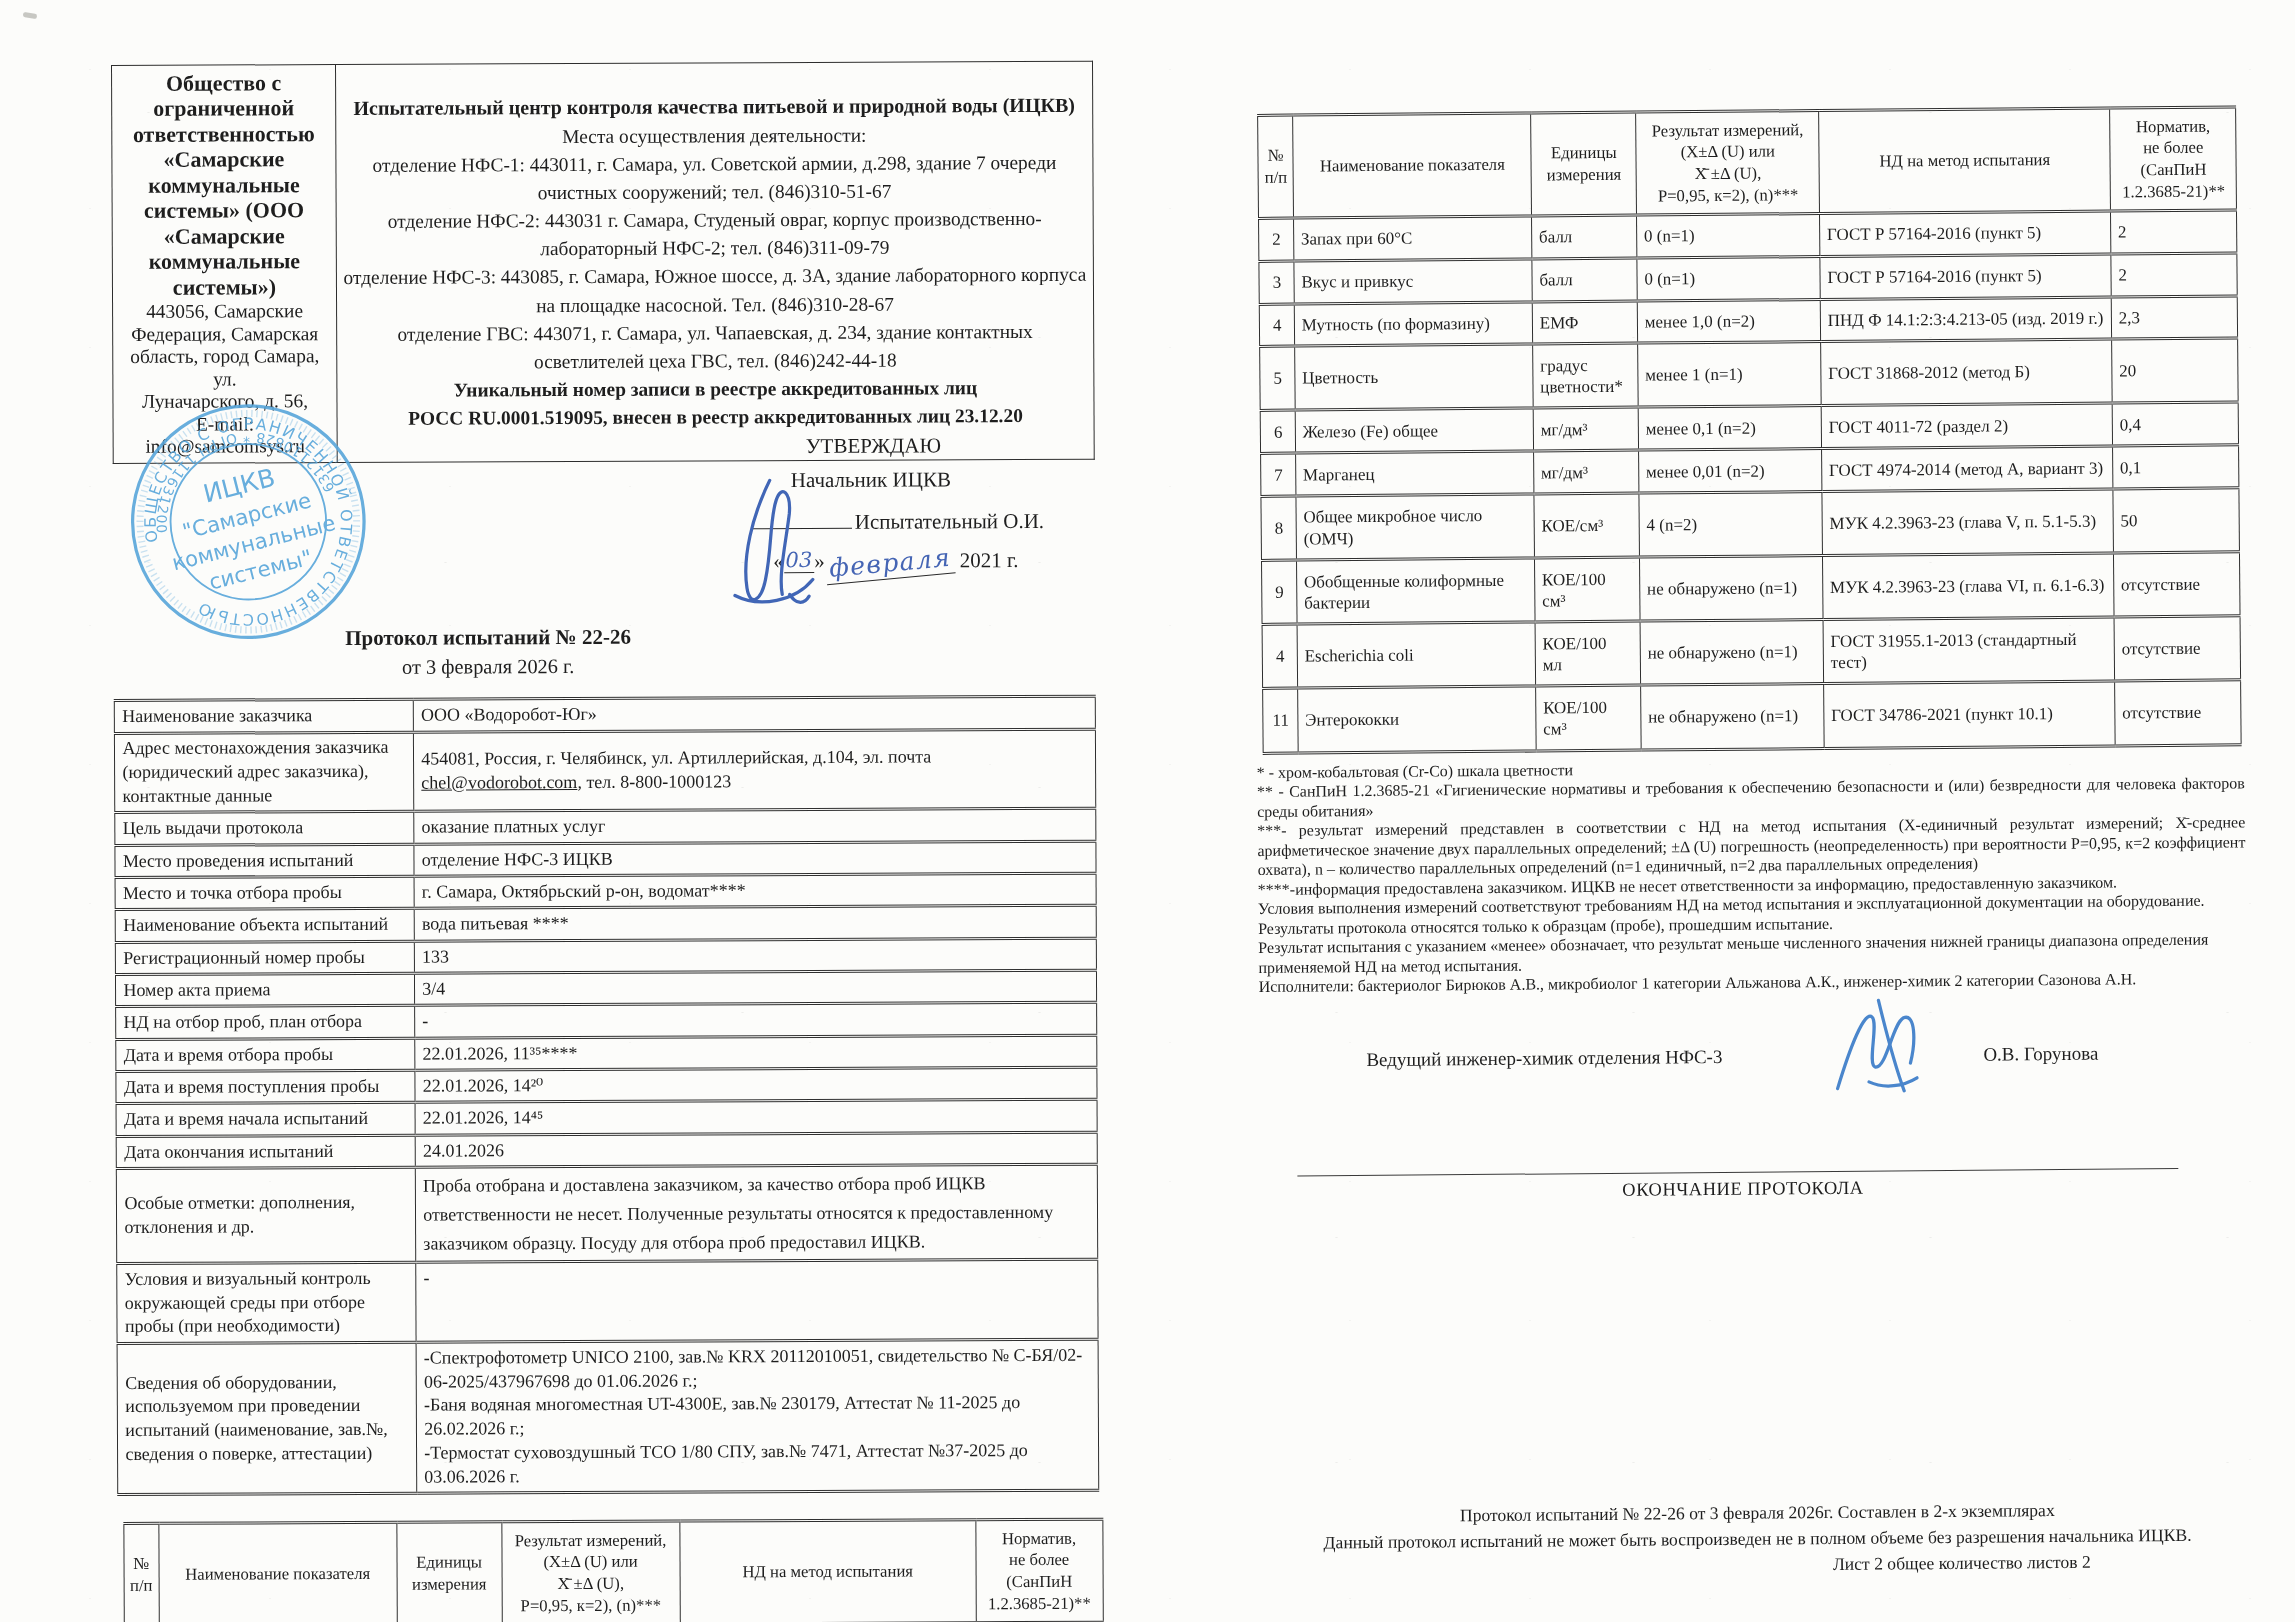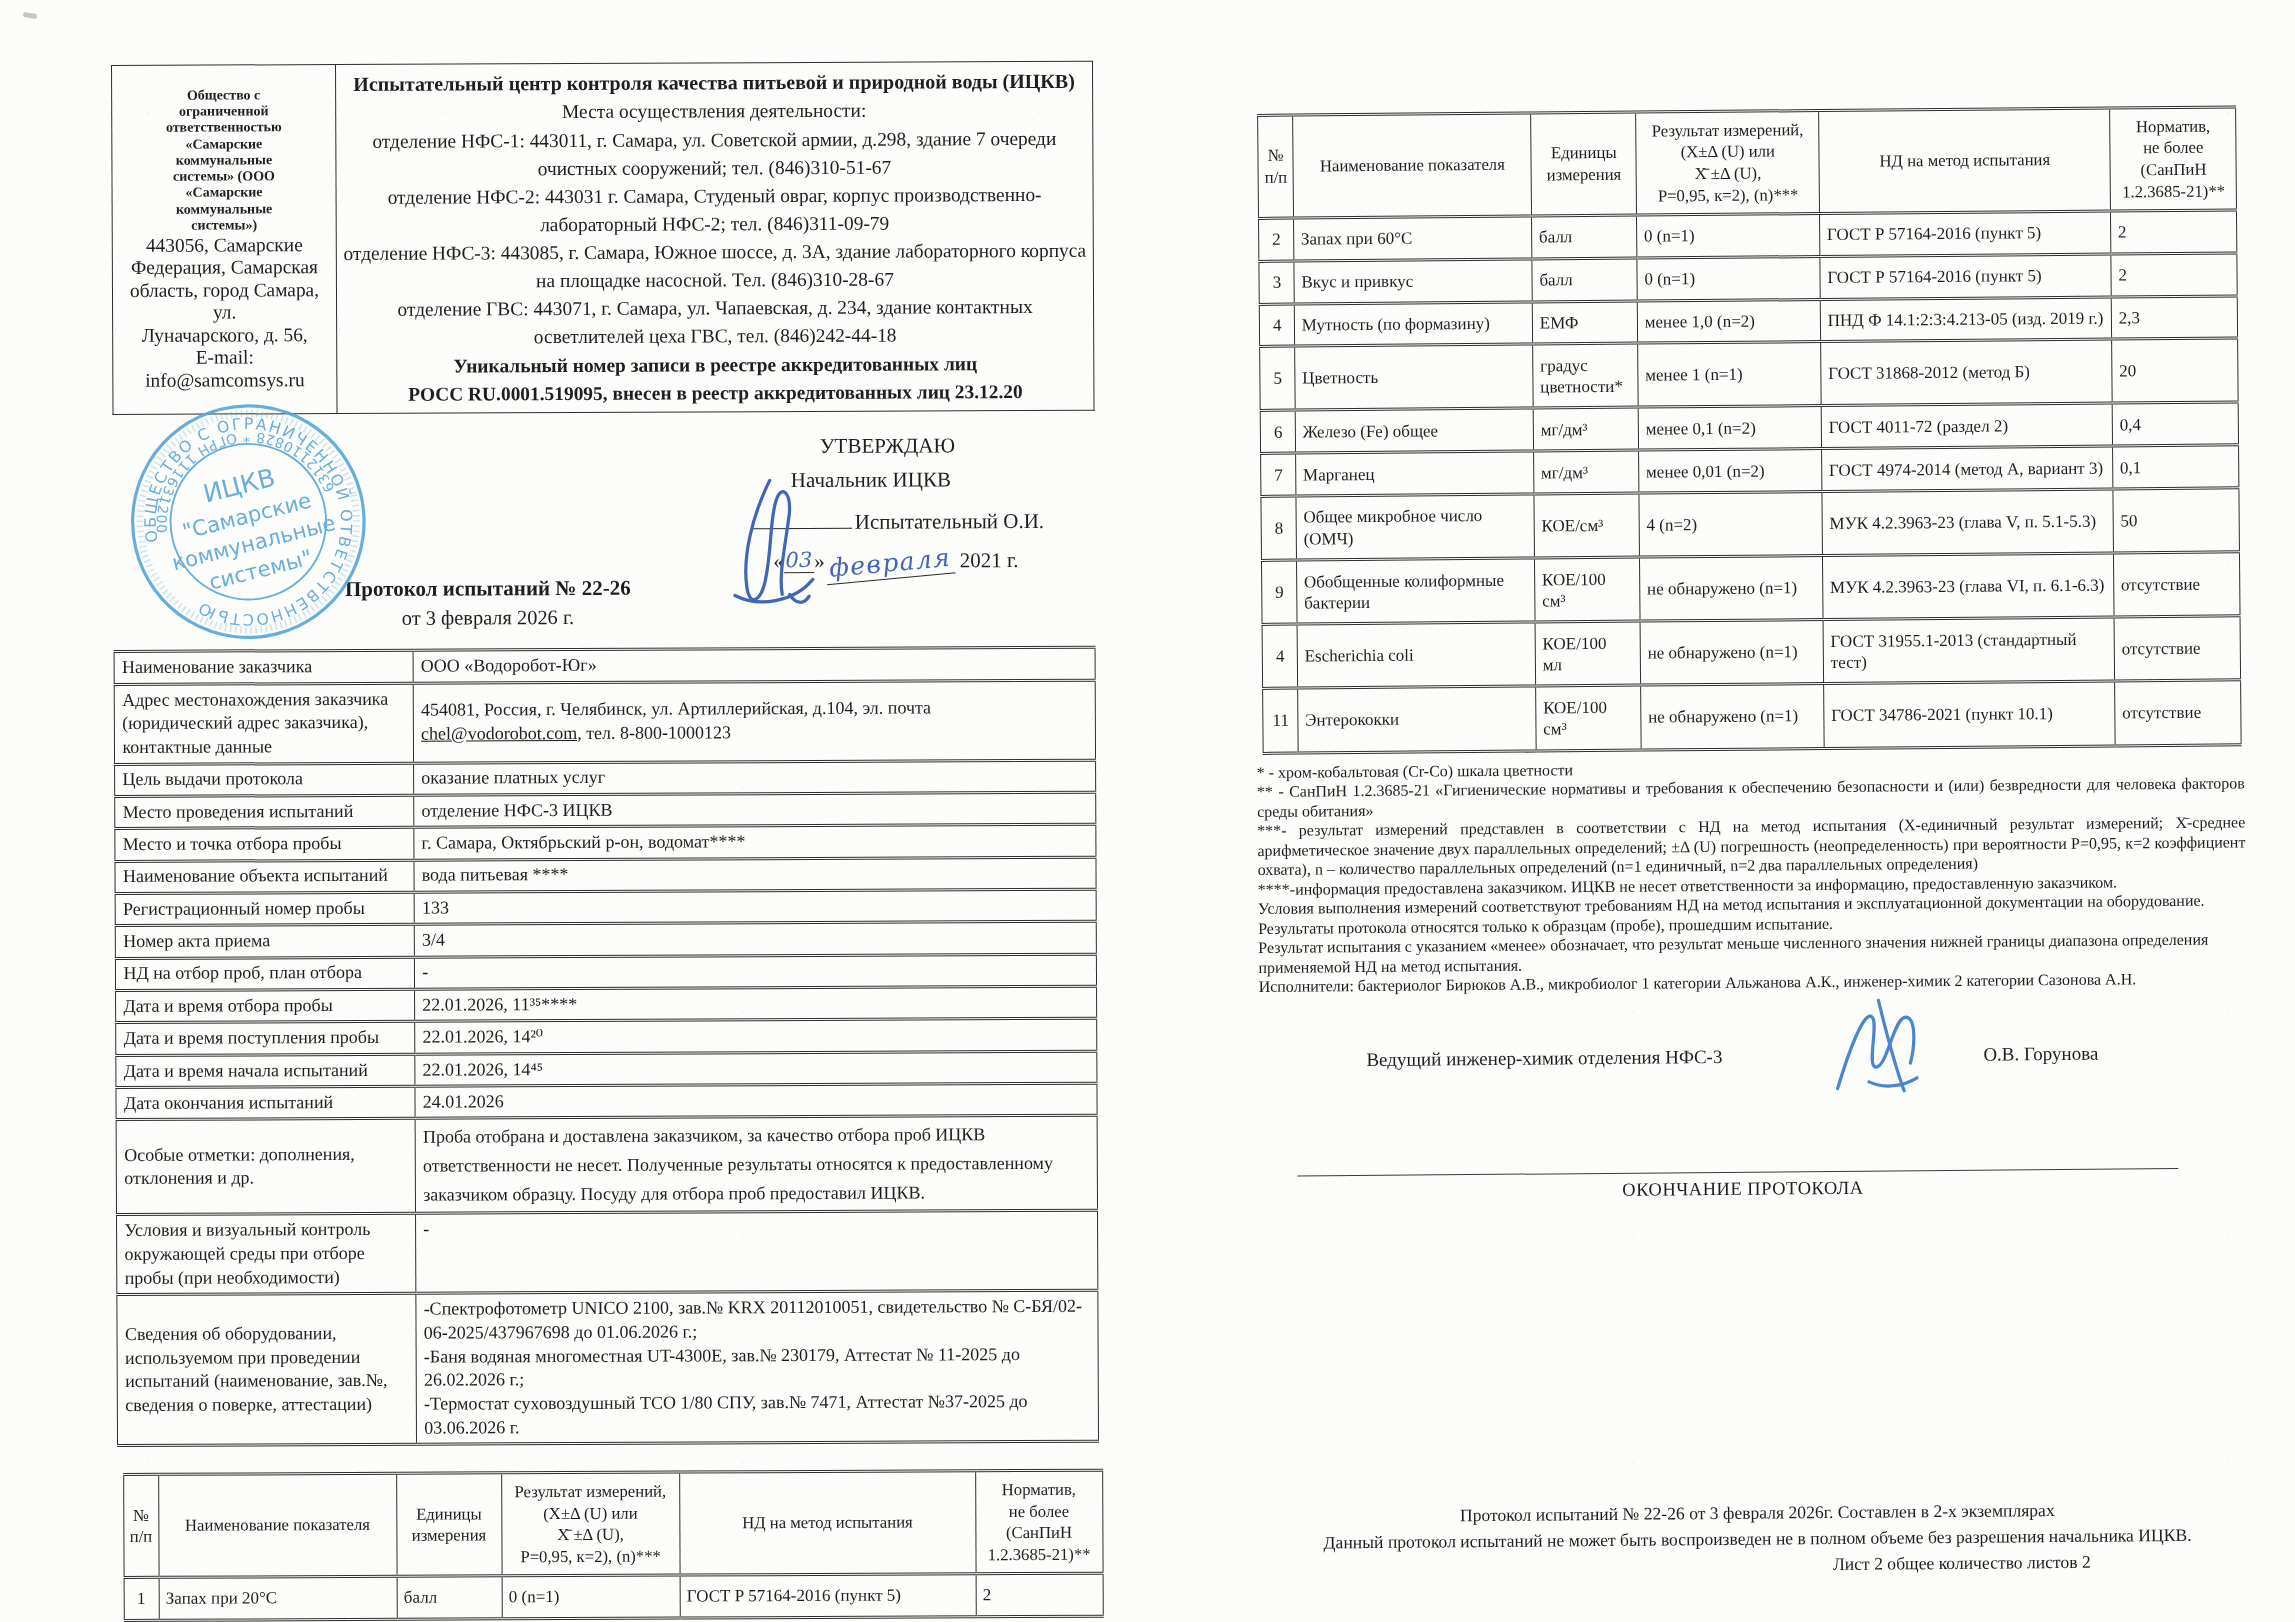--- a/index.html
+++ b/index.html
@@ -14,34 +14,34 @@
     color:#1e1e1e;
   }
   .page{position:absolute;transform-origin:top left;}
   .page-left{left:111px;top:65px;width:1022px;height:1550px;transform:rotate(-0.25deg);}
   .page-right{left:1249px;top:102px;width:1004px;height:1513px;transform:rotate(-0.5deg);}
 
   
   .org-table{border-collapse:collapse;width:982px;table-layout:fixed;}
   .org-table td{border:1.9px solid #2d2d2d;vertical-align:middle;padding:4.6px 6.5px;}
   .org-left{width:210px;text-align:center;}
-  .org-name{font-weight:bold;font-size:14px;line-height:1.16;white-space:pre-line;}
+  .org-name{font-weight:bold;font-size:22px;line-height:1.16;white-space:pre-line;}
   .org-addr{font-size:19.4px;line-height:1.16;white-space:pre-line;margin-top:0.9px;}
   .org-right{text-align:center;font-size:19.4px;line-height:1.45;padding:6.5px 12px;}
   .org-title{font-weight:bold;font-size:20px;}
   .org-sub{margin-top:0.9px;}
   .org-reg{font-weight:bold;}
 
   
   .stamp{position:absolute;left:3.7px;top:329px;width:264px;height:262px;opacity:.9;}
   .stamp svg{transform:rotate(-14deg);}
 
   
   .approve{position:absolute;left:638px;top:365px;width:361px;font-size:21px;line-height:1.15;}
-  .a1{margin-left:69px;padding-top:6.5px;}
+  .a1{margin-left:55px;padding-top:6.5px;}
   .a2{margin-left:40px;margin-top:10.2px;}
   .a3{margin-top:15px;white-space:nowrap;}
   .sigline{display:inline-block;width:101px;border-bottom:1.9px solid #272727;height:21px;}
   .a3 .nm{margin-left:2.8px;}
   .a4{margin-left:22px;margin-top:12px;white-space:nowrap;}
   .hand{font-style:italic;color:#4565b4;font-family:"DejaVu Serif","Liberation Serif",serif;}
   .day-wrap{display:inline-block;border-bottom:1.9px solid #2a2a2a;padding:0 1.9px;transform:translateY(-0.9px);}
   .month{display:inline-block;font-size:25px;letter-spacing:1.4px;border-bottom:1.9px solid #2a2a2a;
          transform:rotate(-5deg) translateY(3.7px);margin:0 4.6px 0 0.9px;padding:0 3.7px;}
   .sig-svg-1{position:absolute;left:-21px;top:44px;}

